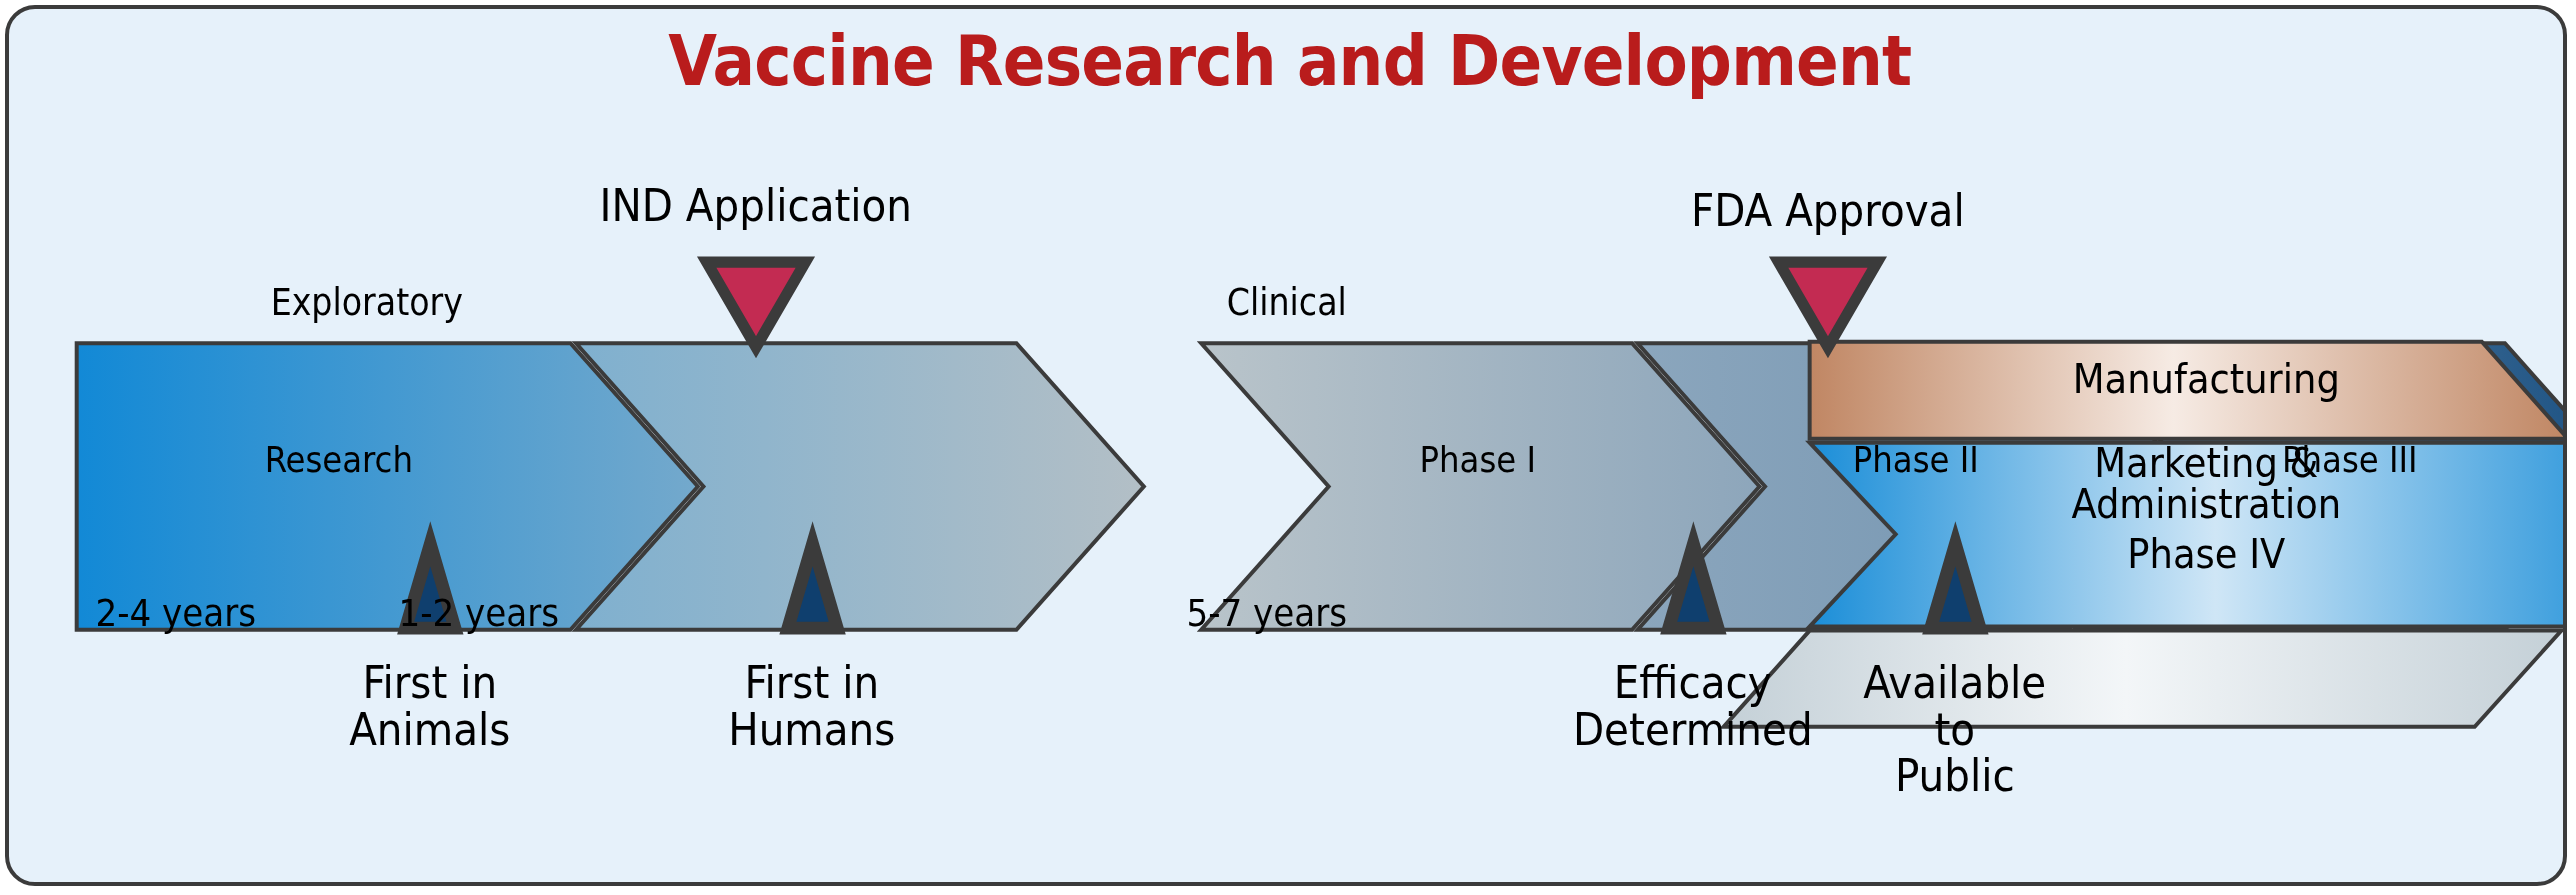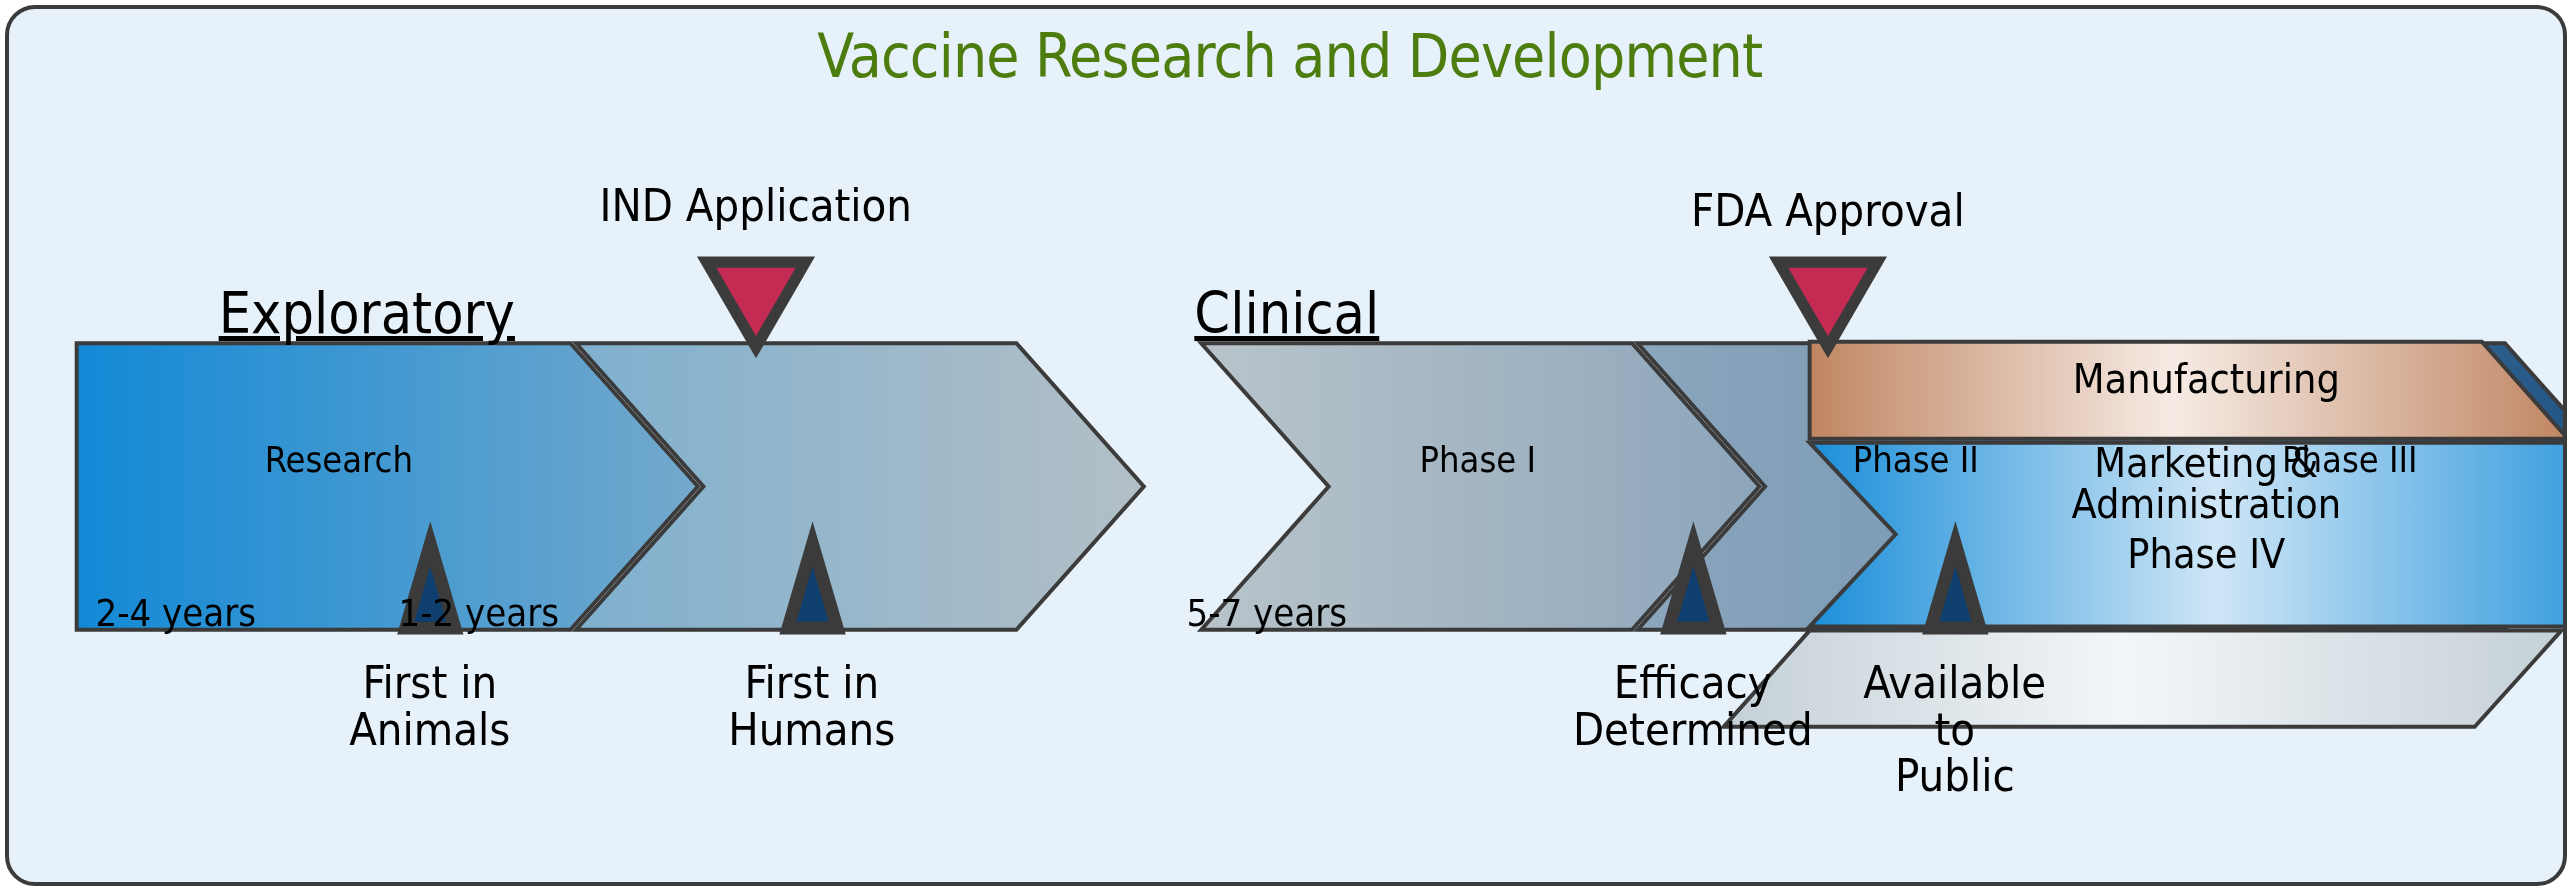--- a/index.html
+++ b/index.html
@@ -15,37 +15,38 @@
   }
   #stage{position:absolute;left:0;top:0;width:2562px;height:881px;}
   svg#diagram{position:absolute;left:0;top:0;width:2562px;height:881px;display:block;}
 
   .ttl{
     position:absolute;
     left:0; top:17.5px; width:2562px;
     text-align:center;
     font-family:"DejaVu Sans Condensed","Liberation Sans", sans-serif;
     font-stretch:condensed;
-    font-size:60px;
+    font-size:70px;
     line-height:1.0;
-    color:#4d7c0f;
+    color:#b91c1c;
     letter-spacing:-0.8px;
     white-space:nowrap;
+    font-weight:bold;
   }
   .lbl{
     position:absolute;
     color:#000000;
     font-family:"DejaVu Sans Condensed","Liberation Sans", sans-serif;
     font-stretch:condensed;
     text-align:center;
     white-space:pre-line;
     line-height:1.04;
     pointer-events:none;
   }
-  .grp-head{font-size:57px;text-decoration:underline;}
+  .grp-head{font-size:37px;}
   .mk-head{font-size:45px;}
   .stage-name{font-size:36px;}
   .yrs{font-size:38px;}
   .foot{font-size:45px;}
   .band-name{font-size:41px;}
   .band-name2{font-size:41px;line-height:1.0;}
 </style>
 </head>
 <body>
 

